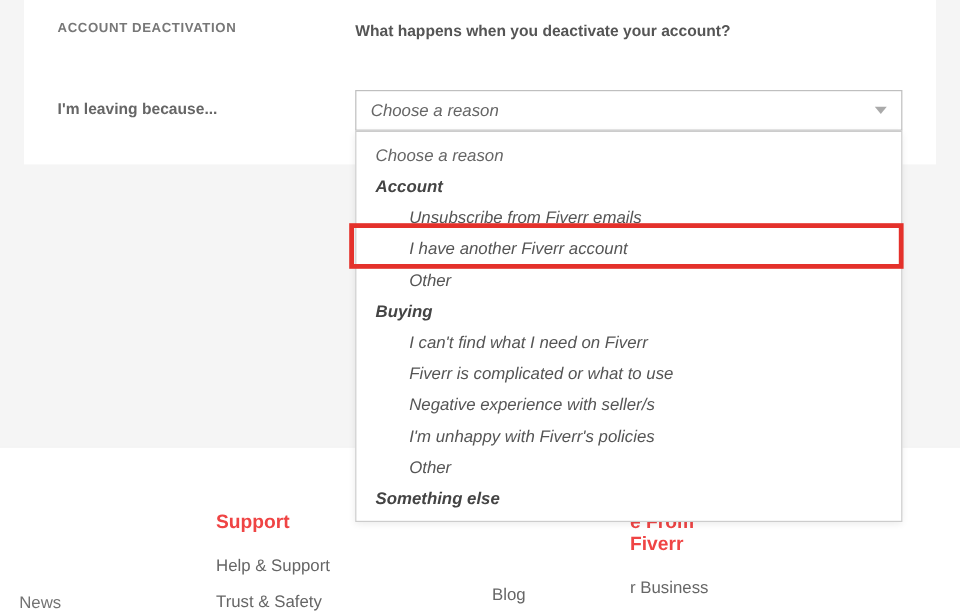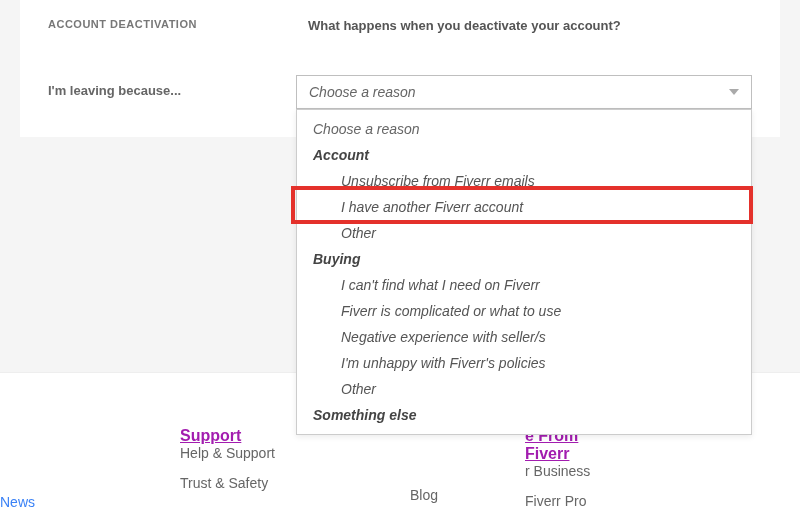--- a/index.html
+++ b/index.html
@@ -15,21 +15,20 @@
   }
   .card {
     background: #fff;
     margin: 0 20px;
     padding: 0 28px 28px 28px;
     position: relative;
   }
   .section-row {
     display: flex;
     padding-top: 18px;
-    gap: 12px;
   }
   .left-col {
     width: 248px;
     flex-shrink: 0;
   }
   .right-col {
     flex: 1;
   }
   .section-title {
     font-size: 11px;
@@ -162,39 +161,39 @@
     display: flex;
     padding: 54px 0 0 0;
   }
   .fcol {
     flex: 1;
     padding-left: 20px;
   }
   .fcol-title {
     font-weight: 700;
     font-size: 16px;
-    color: #a21caf;
-    text-decoration: underline;
+    color: #ef4444;
+    margin-bottom: 18px;
   }
   .fcol-link {
     display: block;
     color: #666;
     font-size: 14px;
     margin-bottom: 14px;
     text-decoration: none;
     cursor: pointer;
   }
   .footer-inner {
     padding: 0 180px 0 0;
   }
   .news-link {
     position: absolute;
-    left: 0;
+    left: 16px;
     bottom: 2px;
-    color: #3b82f6;
+    color: #737373;
     font-size: 14px;
   }
 </style>
 </head>
 <body>
 
 <div class="card">
   <div class="section-row">
     <div class="left-col">
       <div class="section-title">ACCOUNT DEACTIVATION</div>

